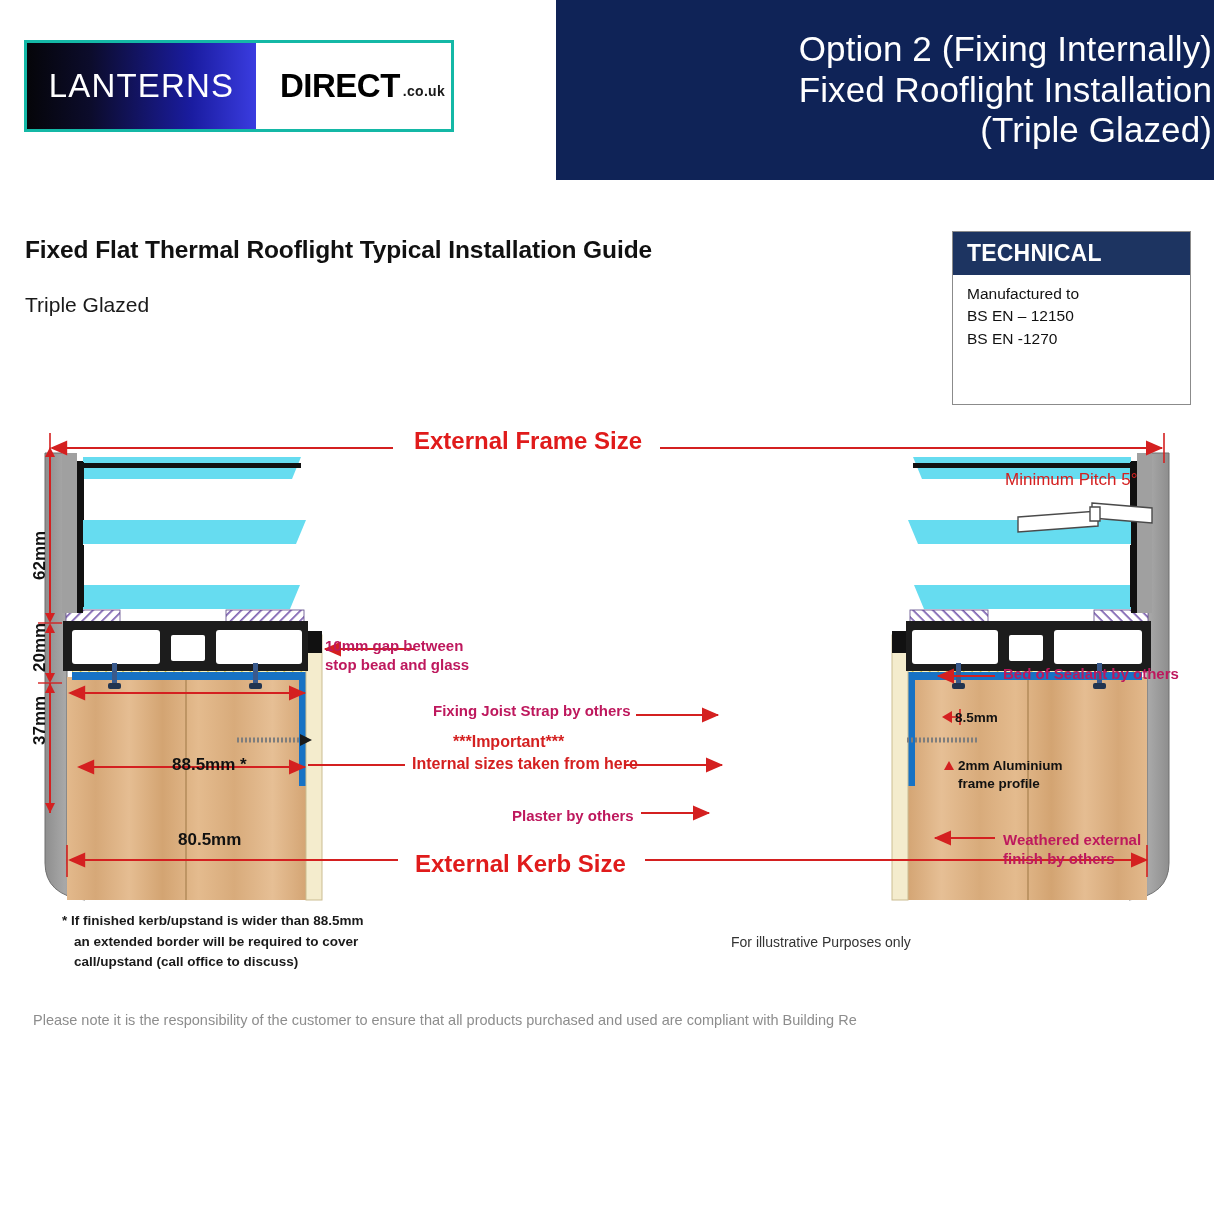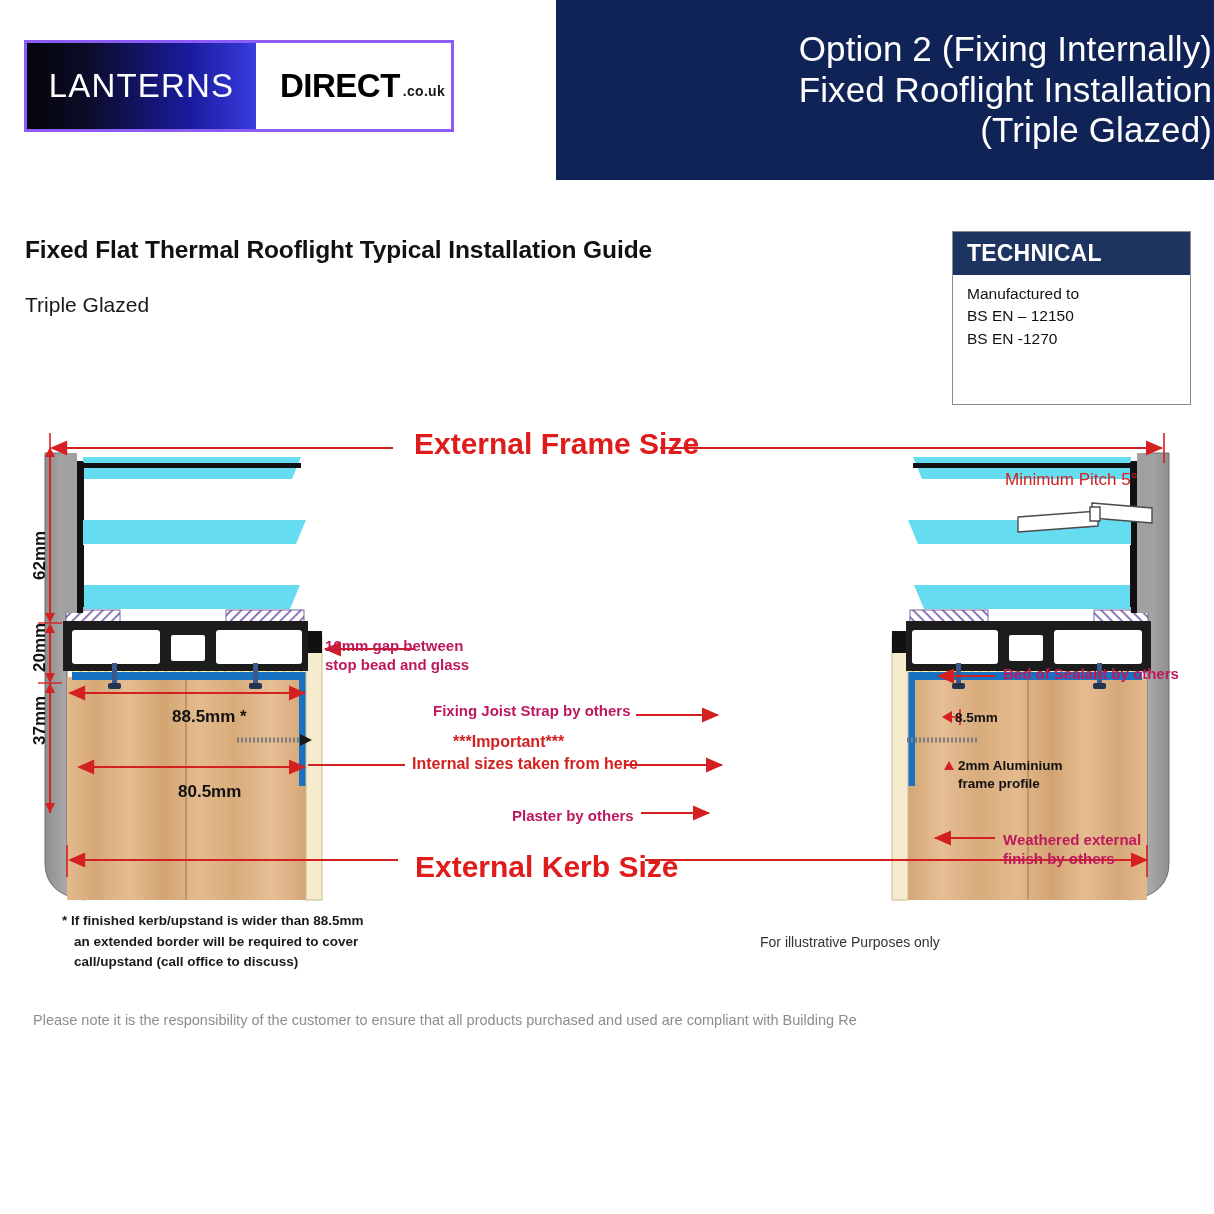--- a/index.html
+++ b/index.html
@@ -27,21 +27,21 @@
     text-align:right;
     padding-right:14px;
     font-weight:400;
     letter-spacing:.1px;
   }
   #header-title .ln{display:block;white-space:nowrap;}
 
   
   #logo-box{
     left:24px;top:40px;width:430px;height:92px;
-    border:3px solid #8b5cf6;background:#fff;
+    border:3px solid #14b8a6;background:#fff;
     box-sizing:border-box;
     display:flex;align-items:stretch;
   }
   #logo-lanterns{
     width:54%;
     background:linear-gradient(90deg,#050509 0%,#0c0c2c 28%,#1a1ca0 72%,#3a3ce0 100%);
     display:flex;align-items:center;justify-content:center;
   }
   #logo-lanterns span{
     color:#ffffff;font-size:33px;letter-spacing:1.2px;font-weight:400;
@@ -76,38 +76,38 @@
   #technical-head span{color:#fff;font-size:23px;font-weight:700;letter-spacing:.2px;}
   #technical-body{padding:8px 0 0 14px;}
   #technical-body div{font-size:15.5px;color:#111;line-height:1.45;}
 
   
   #diagram{left:0;top:395px;width:1214px;height:580px;}
   #diagram svg{display:block;}
 
   
   .lbl{position:absolute;font-family:"Liberation Sans",sans-serif;}
-  .lbl-red-big{color:#e01b1b;font-size:30px;font-weight:700;}
+  .lbl-red-big{color:#e01b1b;font-size:24px;font-weight:700;}
   .lbl-red{color:#d42020;font-size:16px;font-weight:700;}
   .lbl-red-mid{color:#d42020;font-size:17px;font-weight:400;}
   .lbl-blk{color:#be185d;font-size:15px;font-weight:700;line-height:1.28;}
   .lbl-blk-sm{color:#111;font-size:13.5px;font-weight:700;line-height:1.3;}
   .dim-v{
     color:#111;font-size:17px;font-weight:700;
     transform:rotate(-90deg);transform-origin:left top;white-space:nowrap;
   }
-  .dim-h{color:#111;font-size:17px;font-weight:700;white-space:nowrap;}
+  .dim-h{color:#111;font-size:17px;font-weight:700;white-space:nowrap;margin-top:48px;}
 
   
   #footnote{
     left:62px;top:911px;font-size:13.5px;color:#1a1a1a;line-height:1.52;font-weight:700;
   }
   #footnote .ind{padding-left:12px;display:block;}
   #illustrative{
-    left:731px;top:934px;font-size:14px;color:#333;font-weight:400;margin-left:29px;
+    left:731px;top:934px;font-size:14px;color:#333;font-weight:400;
   }
   #disclaimer{
     left:33px;top:1012px;font-size:14.5px;color:#8d8d8d;font-weight:400;white-space:nowrap;
   }
 </style>
 </head>
 <body>
 
 <div class="abs" id="header-band">
   <div id="header-title">

